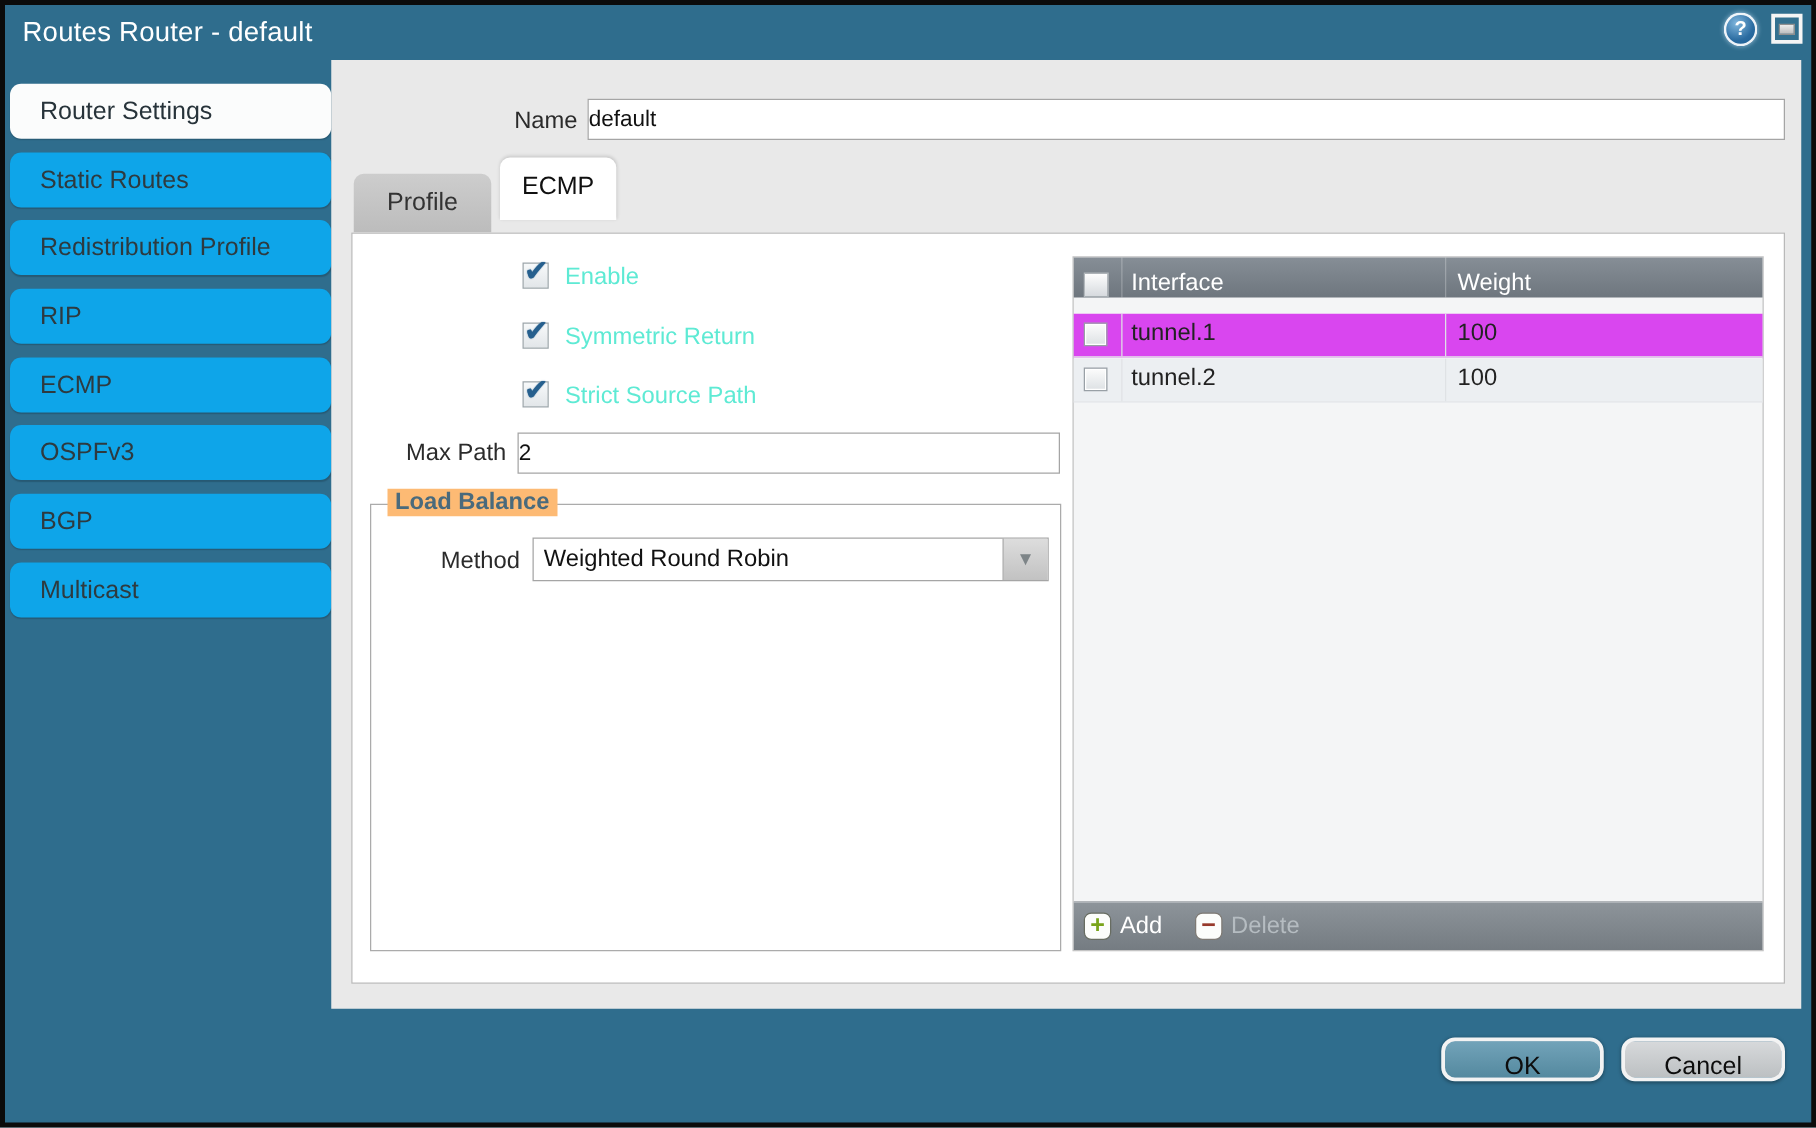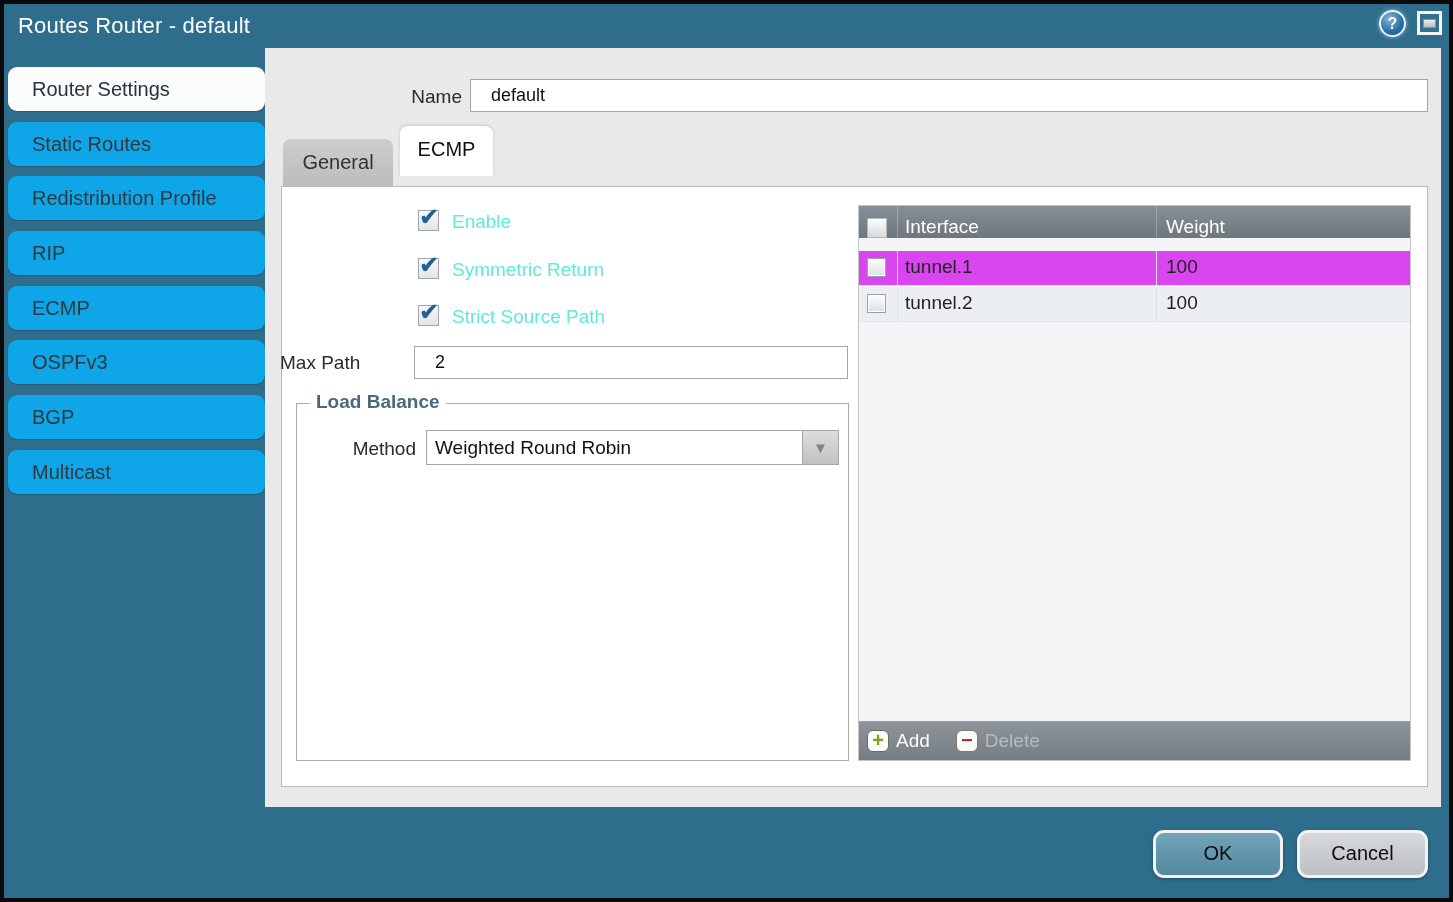--- a/index.html
+++ b/index.html
@@ -35,21 +35,21 @@
     padding-left:24px;cursor:pointer;box-shadow:0 1px 1px rgba(0,0,0,.18);
   }
   .sidebar-item.active{background:#fbfcfc;color:#27333a;}
 
   
   .dialog-body{position:absolute;left:265px;top:48px;width:1176px;height:759px;background:#e9e9e9;}
 
   .name-label{position:absolute;left:350px;top:86px;width:112px;text-align:right;font-size:19px;color:#2b2b2b;}
   .text-input{
     position:absolute;background:#fff;border:1px solid #a5a5a5;font-size:18px;
-    padding:0 20px;font-family:"Liberation Sans",sans-serif;color:#111;outline:none;
+    padding:0 0;font-family:"Liberation Sans",sans-serif;color:#111;outline:none;
   }
 
   
   .tab{position:absolute;top:139px;height:47px;border-radius:8px 8px 0 0;text-align:center;
        font-size:20px;line-height:47px;cursor:pointer;}
   .tab-general{left:283px;width:110px;background:linear-gradient(#cdcdcd,#bcbcbc);color:#333;}
   .tab-ecmp{left:400px;top:126px;width:93px;height:50px;background:#fff;color:#101010;z-index:5;
             box-shadow:0 -1px 3px rgba(0,0,0,.15);}
 
   .panel{position:absolute;left:281px;top:186px;width:1147px;height:601px;background:#fff;
@@ -59,21 +59,21 @@
   .cb{position:absolute;width:21px;height:21px;background:linear-gradient(#f7f9fa,#e2e6e9);
       border:1px solid #9da6ab;cursor:pointer;z-index:3;}
   .cb .check{position:absolute;left:0;top:-8px;font-size:24px;color:#27608e;
              text-shadow:0 0 1px #27608e;pointer-events:none;}
   .cb-label{position:absolute;font-size:19px;color:#5eead4;z-index:3;}
   .field-label{position:absolute;font-size:19px;color:#2b2b2b;z-index:3;}
 
   
   .lb-fieldset{position:absolute;left:296px;top:403px;width:553px;height:358px;
                border:1px solid #ababab;z-index:2;background:#fff;}
-  .lb-legend{position:absolute;left:310px;top:391px;background:#ffffff;padding:0 6px;
+  .lb-legend{position:absolute;left:310px;top:391px;background:#fdba74;padding:0 6px;
              font-size:19px;font-weight:bold;color:#4a6a7c;z-index:3;}
   .method-select{position:absolute;left:426px;top:430px;width:413px;height:35px;background:#fff;
                  border:1px solid #a5a5a5;font-size:19px;line-height:33px;padding-left:8px;
                  color:#111;cursor:pointer;z-index:3;}
   .method-arrow{position:absolute;right:0;top:0;bottom:0;width:36px;
                 background:linear-gradient(#dddddd,#c2c2c2);border-left:1px solid #a5a5a5;
                 display:flex;align-items:center;justify-content:center;color:#7e8588;font-size:15px;}
 
   
   .iface-table{position:absolute;left:858px;top:205px;width:553px;height:556px;
@@ -96,21 +96,21 @@
             display:flex;align-items:center;padding-left:8px;}
   .tf-btn{display:flex;align-items:center;gap:7px;font-size:19px;cursor:pointer;margin-right:26px;}
   .tf-btn .glyph-box{width:22px;height:22px;border-radius:6px;background:#fcfdfb;
             border:1px solid #686d62;font-size:20px;font-weight:bold;line-height:19px;text-align:center;}
   .add-btn{color:#fff;}
   .add-btn .glyph-box{color:#79a41b;}
   .delete-btn{color:#b5bcc1;cursor:default;}
   .delete-btn .glyph-box{color:#97392b;border-color:#7e7a74;}
 
   
-  .action-btn{position:absolute;top:830px;height:48px;border-radius:11px;border:3px solid #f3f3f3;
+  .action-btn{position:absolute;top:830px;height:35px;border-radius:11px;border:3px solid #f3f3f3;
               font-size:20px;color:#0d0d0d;text-align:center;line-height:41px;cursor:pointer;
               box-shadow:0 1px 3px rgba(0,0,0,.35);}
   .ok-button{left:1153px;width:130px;background:linear-gradient(#72a3b9,#54899f);}
   .cancel-button{left:1297px;width:131px;background:linear-gradient(#d7d9db,#bcc0c2);}
 </style>
 </head>
 <body>
 
 <div class="window">
 
@@ -125,41 +125,41 @@
   <div class="sidebar-item" style="top:286px"><span>ECMP</span></div>
   <div class="sidebar-item" style="top:340px"><span>OSPFv3</span></div>
   <div class="sidebar-item" style="top:395px"><span>BGP</span></div>
   <div class="sidebar-item" style="top:450px"><span>Multicast</span></div>
 
   <div class="dialog-body"></div>
 
   <div class="name-label">Name</div>
   <input class="text-input" style="left: 470px; top: 79px; width: 958px; height: 33px;" value="default">
 
-  <div class="tab tab-general">General</div>
+  <div class="tab tab-general">Profile</div>
   <div class="tab tab-ecmp">ECMP</div>
 
   <div class="panel"></div>
 
   <span class="cb" style="left:418px;top:210px">
       <span class="check">✔</span>
     </span>
   <span class="cb-label" style="left:452px;top:211px">Enable</span>
 
   <span class="cb" style="left:418px;top:258px">
       <span class="check">✔</span>
     </span>
   <span class="cb-label" style="left:452px;top:259px">Symmetric Return</span>
 
   <span class="cb" style="left:418px;top:305px">
       <span class="check">✔</span>
     </span>
   <span class="cb-label" style="left:452px;top:306px">Strict Source Path</span>
 
-  <div class="field-label" style="left:280px;top:352px;width:125px;">Max Path</div>
+  <div class="field-label" style="left:280px;top:352px;width:125px;text-align:right">Max Path</div>
   <input class="text-input" style="left: 414px; top: 346px; width: 434px; height: 33px; z-index: 3;" value="2">
 
   <div class="lb-fieldset"></div>
   <div class="lb-legend">Load Balance</div>
   <div class="field-label" style="left:320px;top:438px;width:96px;text-align:right">Method</div>
   <div class="method-select">
     <span>Weighted Round Robin</span>
     <span class="method-arrow">▼</span>
   </div>
 

